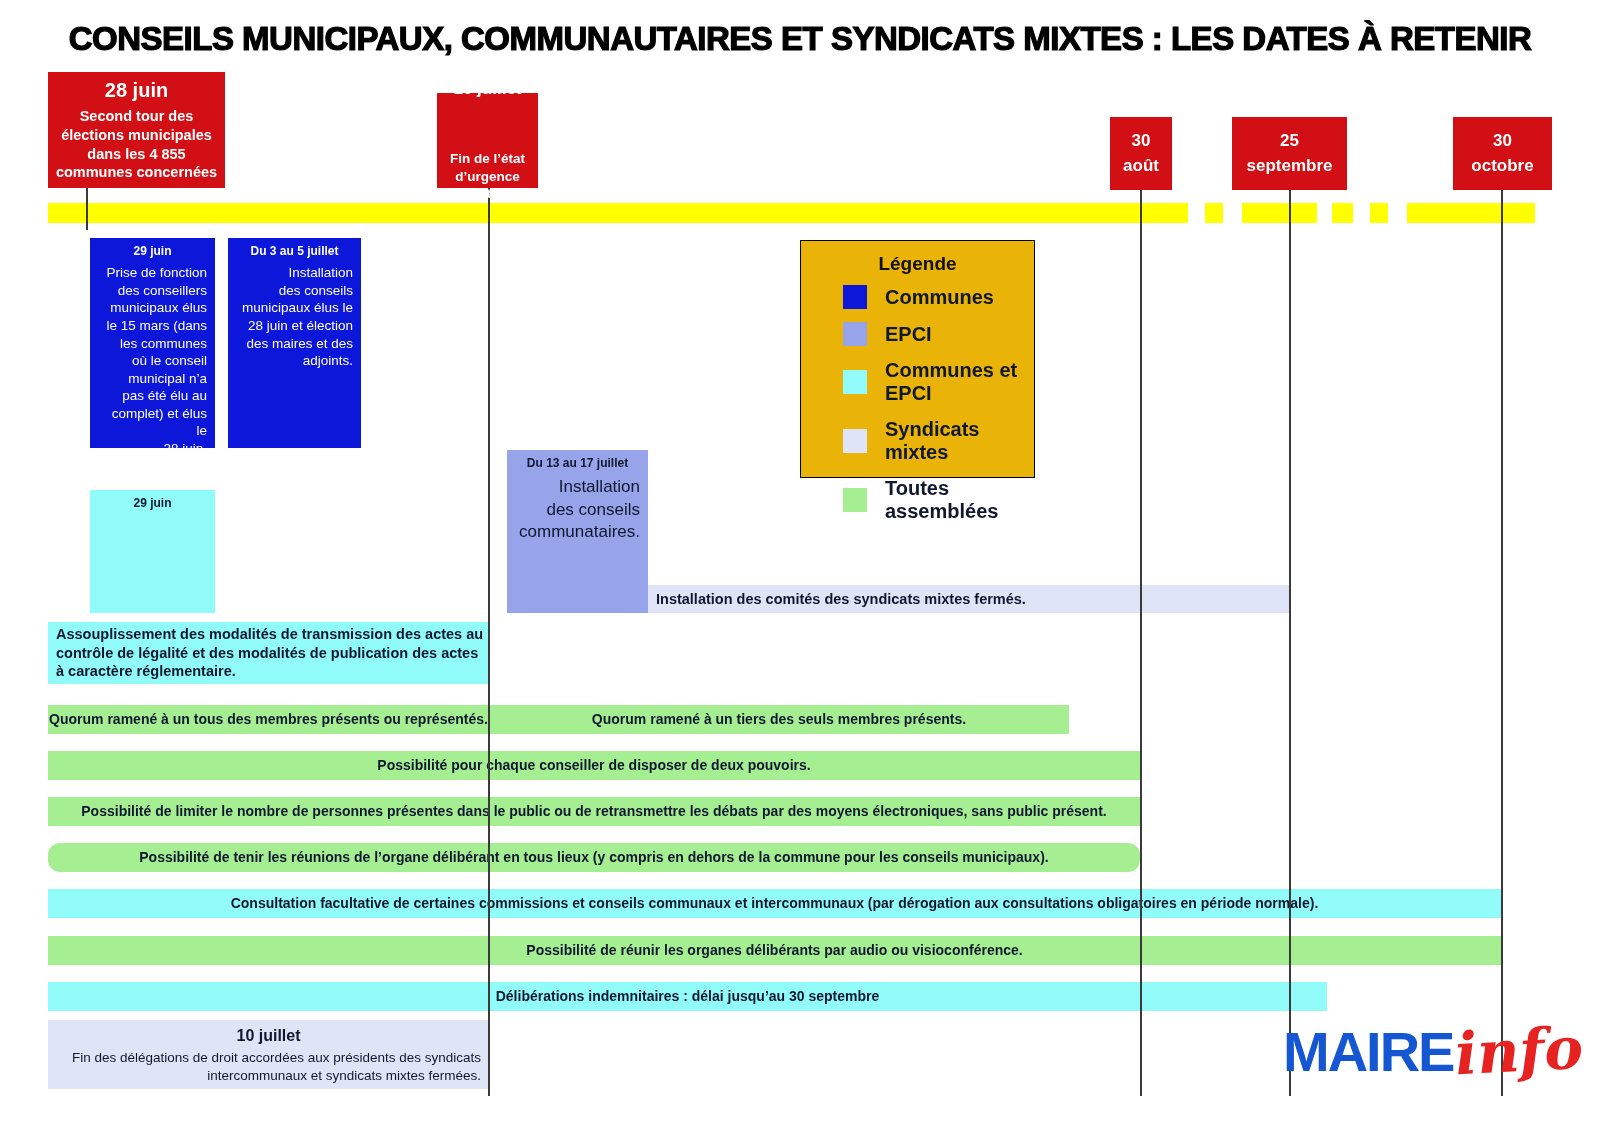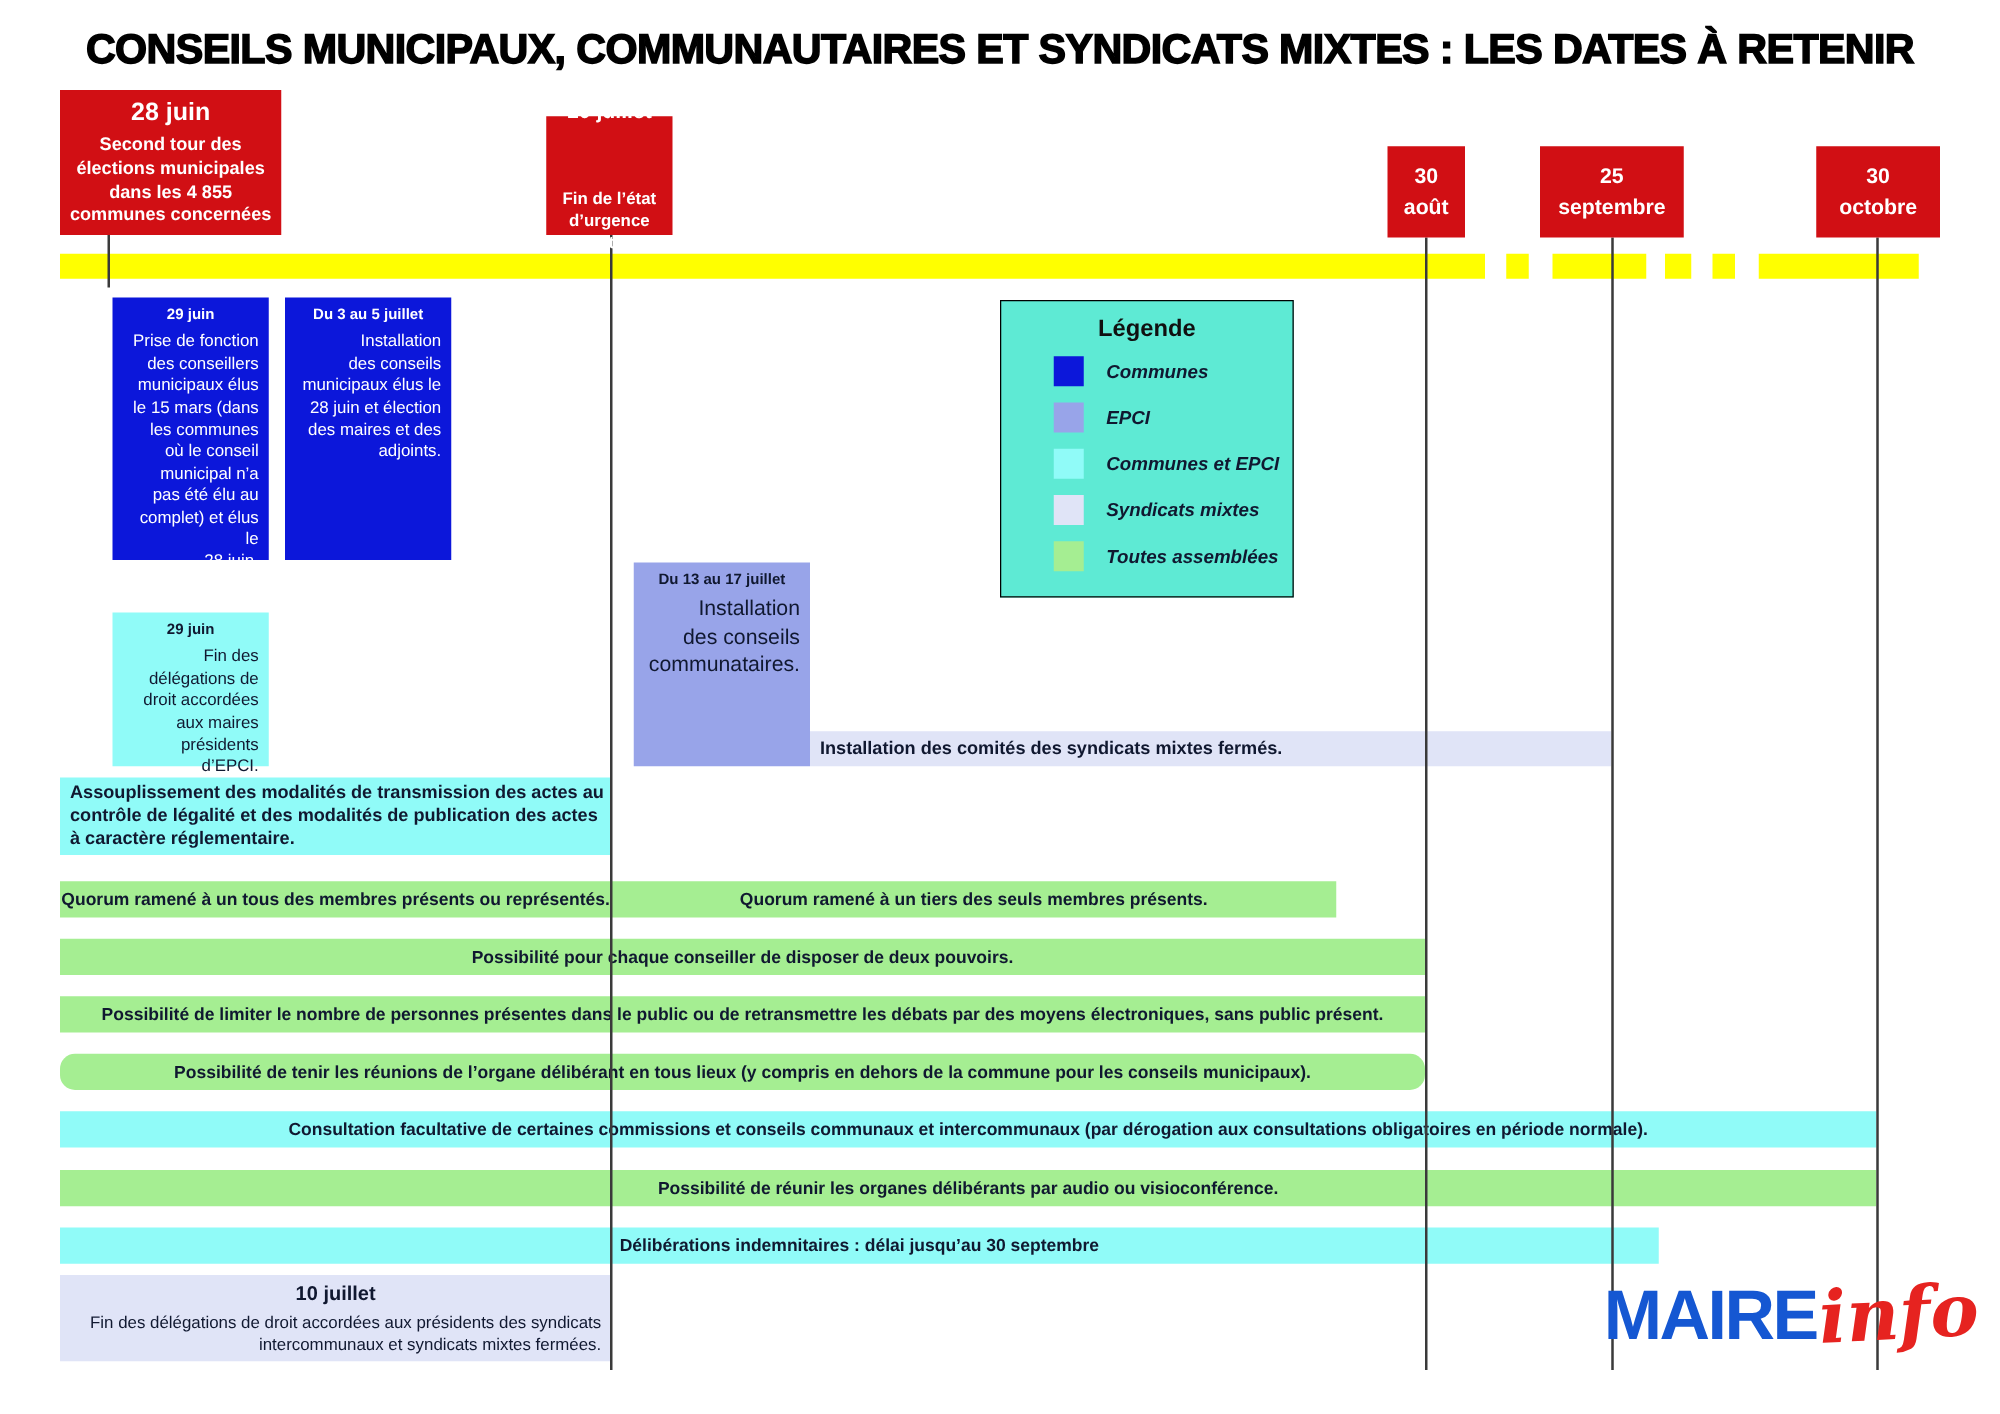--- a/index.html
+++ b/index.html
@@ -31,25 +31,25 @@
   .box.light{color:#ffffff;}
   .box.dark{color:#101830;}
   .box.big-body .box-body{font-size:17px;line-height:1.32;}
   .box.wide .box-title{font-size:16px;margin-bottom:4px;}
   .box.wide .box-body{font-size:13.5px;line-height:1.35;}
   
   .bar{display:flex;align-items:center;justify-content:center;text-align:center;
        font-weight:bold;font-size:14px;color:#101830;z-index:2;box-sizing:border-box;line-height:1.3;}
   .bar.left{justify-content:flex-start;text-align:left;padding-left:8px;}
   
-  .legend{border:1.5px solid #000;background:#5eead4;z-index:4;box-sizing:border-box;}
+  .legend{border:1.5px solid #000;background:#eab308;z-index:4;box-sizing:border-box;}
   .legend-title{text-align:center;font-weight:bold;font-size:19px;color:#101010;margin:12px 0 10px 0;}
   .legend-row{display:flex;align-items:center;margin:0 0 13px 42px;}
   .legend-swatch{width:24px;height:24px;margin-right:18px;flex:0 0 auto;}
-  .legend-label{font-weight:bold;font-size:15px;color:#101830;font-style:italic;}
+  .legend-label{font-weight:bold;font-size:20px;color:#101830;}
   
   .logo{display:flex;align-items:baseline;z-index:4;}
   .logo-maire{font-weight:bold;font-size:56px;letter-spacing:-2px;line-height:1;}
   .logo-info{font-family:"DejaVu Serif","Liberation Serif",serif;font-style:italic;
              font-weight:bold;font-size:58px;line-height:1;margin-left:2px;transform:rotate(-3deg);}
 </style>
 </head>
 <body>
 
 <div class="canvas">
@@ -138,25 +138,20 @@
     <div class="box-title">Du 3 au 5 juillet</div>
     <div class="box-body pre">Installation
 des conseils
 municipaux élus le
 28 juin et élection
 des maires et des
 adjoints.</div>
   </div>
   <div class="abs box dark" style="left: 90px; top: 490px; width: 125px; height: 123px; background-color: rgb(144, 251, 248);">
     <div class="box-title">29 juin</div>
-    <div class="box-body pre">Fin des
-délégations de
-droit accordées
-aux maires
-présidents d’EPCI.</div>
   </div>
   <div class="abs box dark big-body" style="left: 507px; top: 450px; width: 141px; height: 163px; background-color: rgb(152, 164, 233);">
     <div class="box-title">Du 13 au 17 juillet</div>
     <div class="box-body pre">Installation
 des conseils
 communataires.</div>
   </div>
   <div class="abs box dark wide" style="left: 48px; top: 1020px; width: 441px; height: 69px; background-color: rgb(224, 228, 247);">
     <div class="box-title">10 juillet</div>
     <div class="box-body pre">Fin des délégations de droit accordées aux présidents des syndicats

